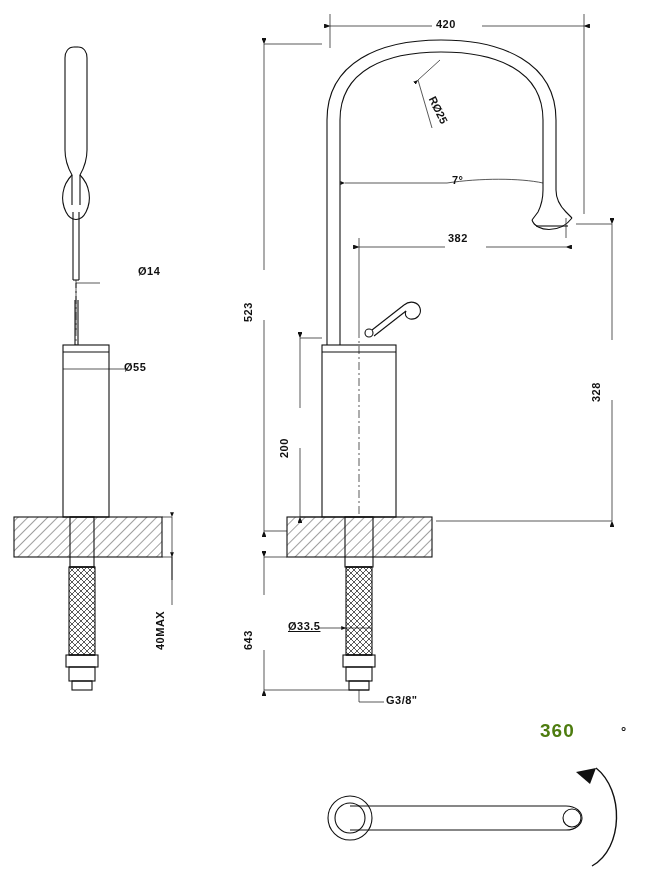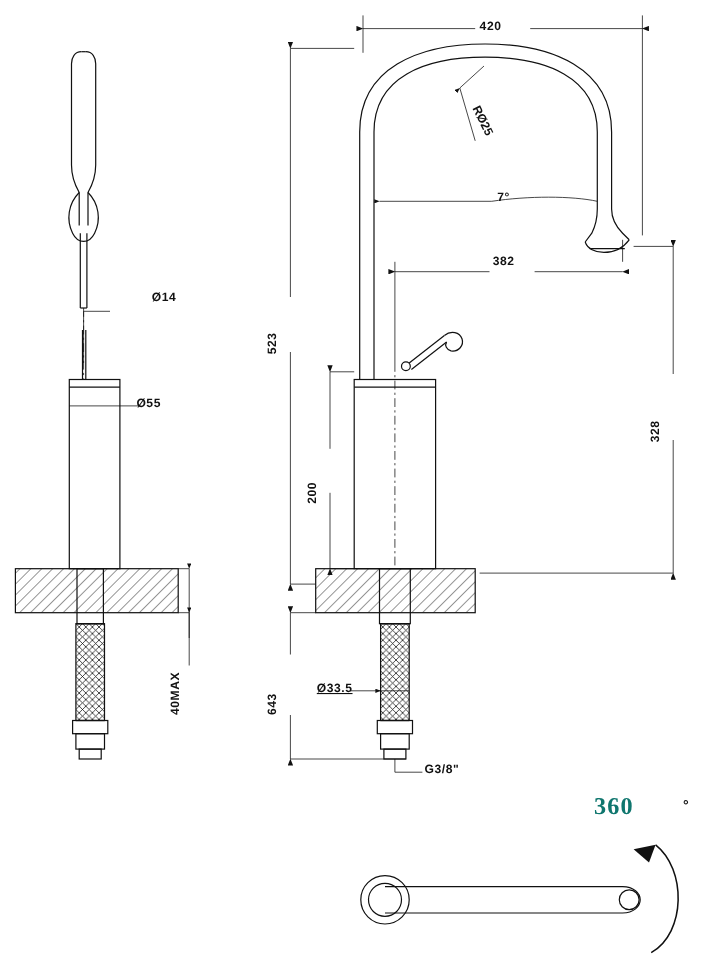--- a/index.html
+++ b/index.html
@@ -33,24 +33,24 @@
     letter-spacing: 0.5px;
     color: #111111;
     white-space: nowrap;
   }
   .dimtext.vert {
     transform-origin: left bottom;
     transform: rotate(-90deg);
   }
   .rot-label {
     position: absolute;
-    font-family: Liberation Serif, serif;
-    font-size: 22px;
-    font-weight: bold;
-    color: #0f766e;
+    font-family: Liberation Sans, sans-serif;
+    font-size: 19px;
+    font-weight: bold;
+    color: #4d7c0f;
     letter-spacing: 1px;
   }
   .rot-deg {
     position: absolute;
     font-family: "Liberation Sans", sans-serif;
     font-size: 13px;
     font-weight: bold;
     color: #111111;
   }
   .r25 {

